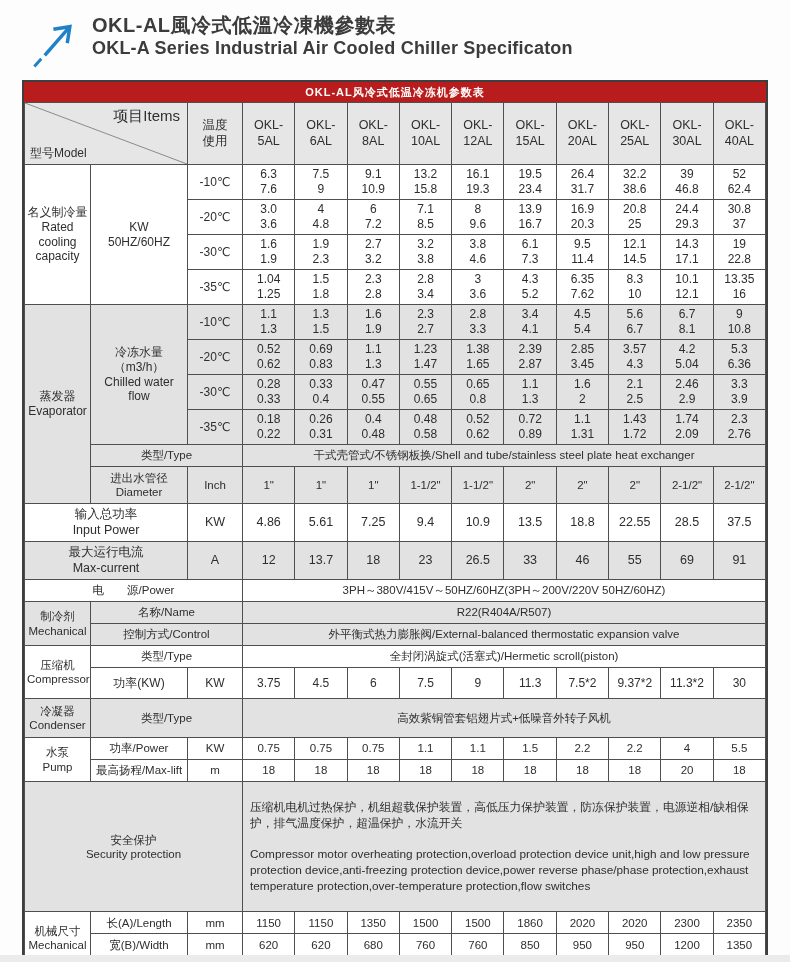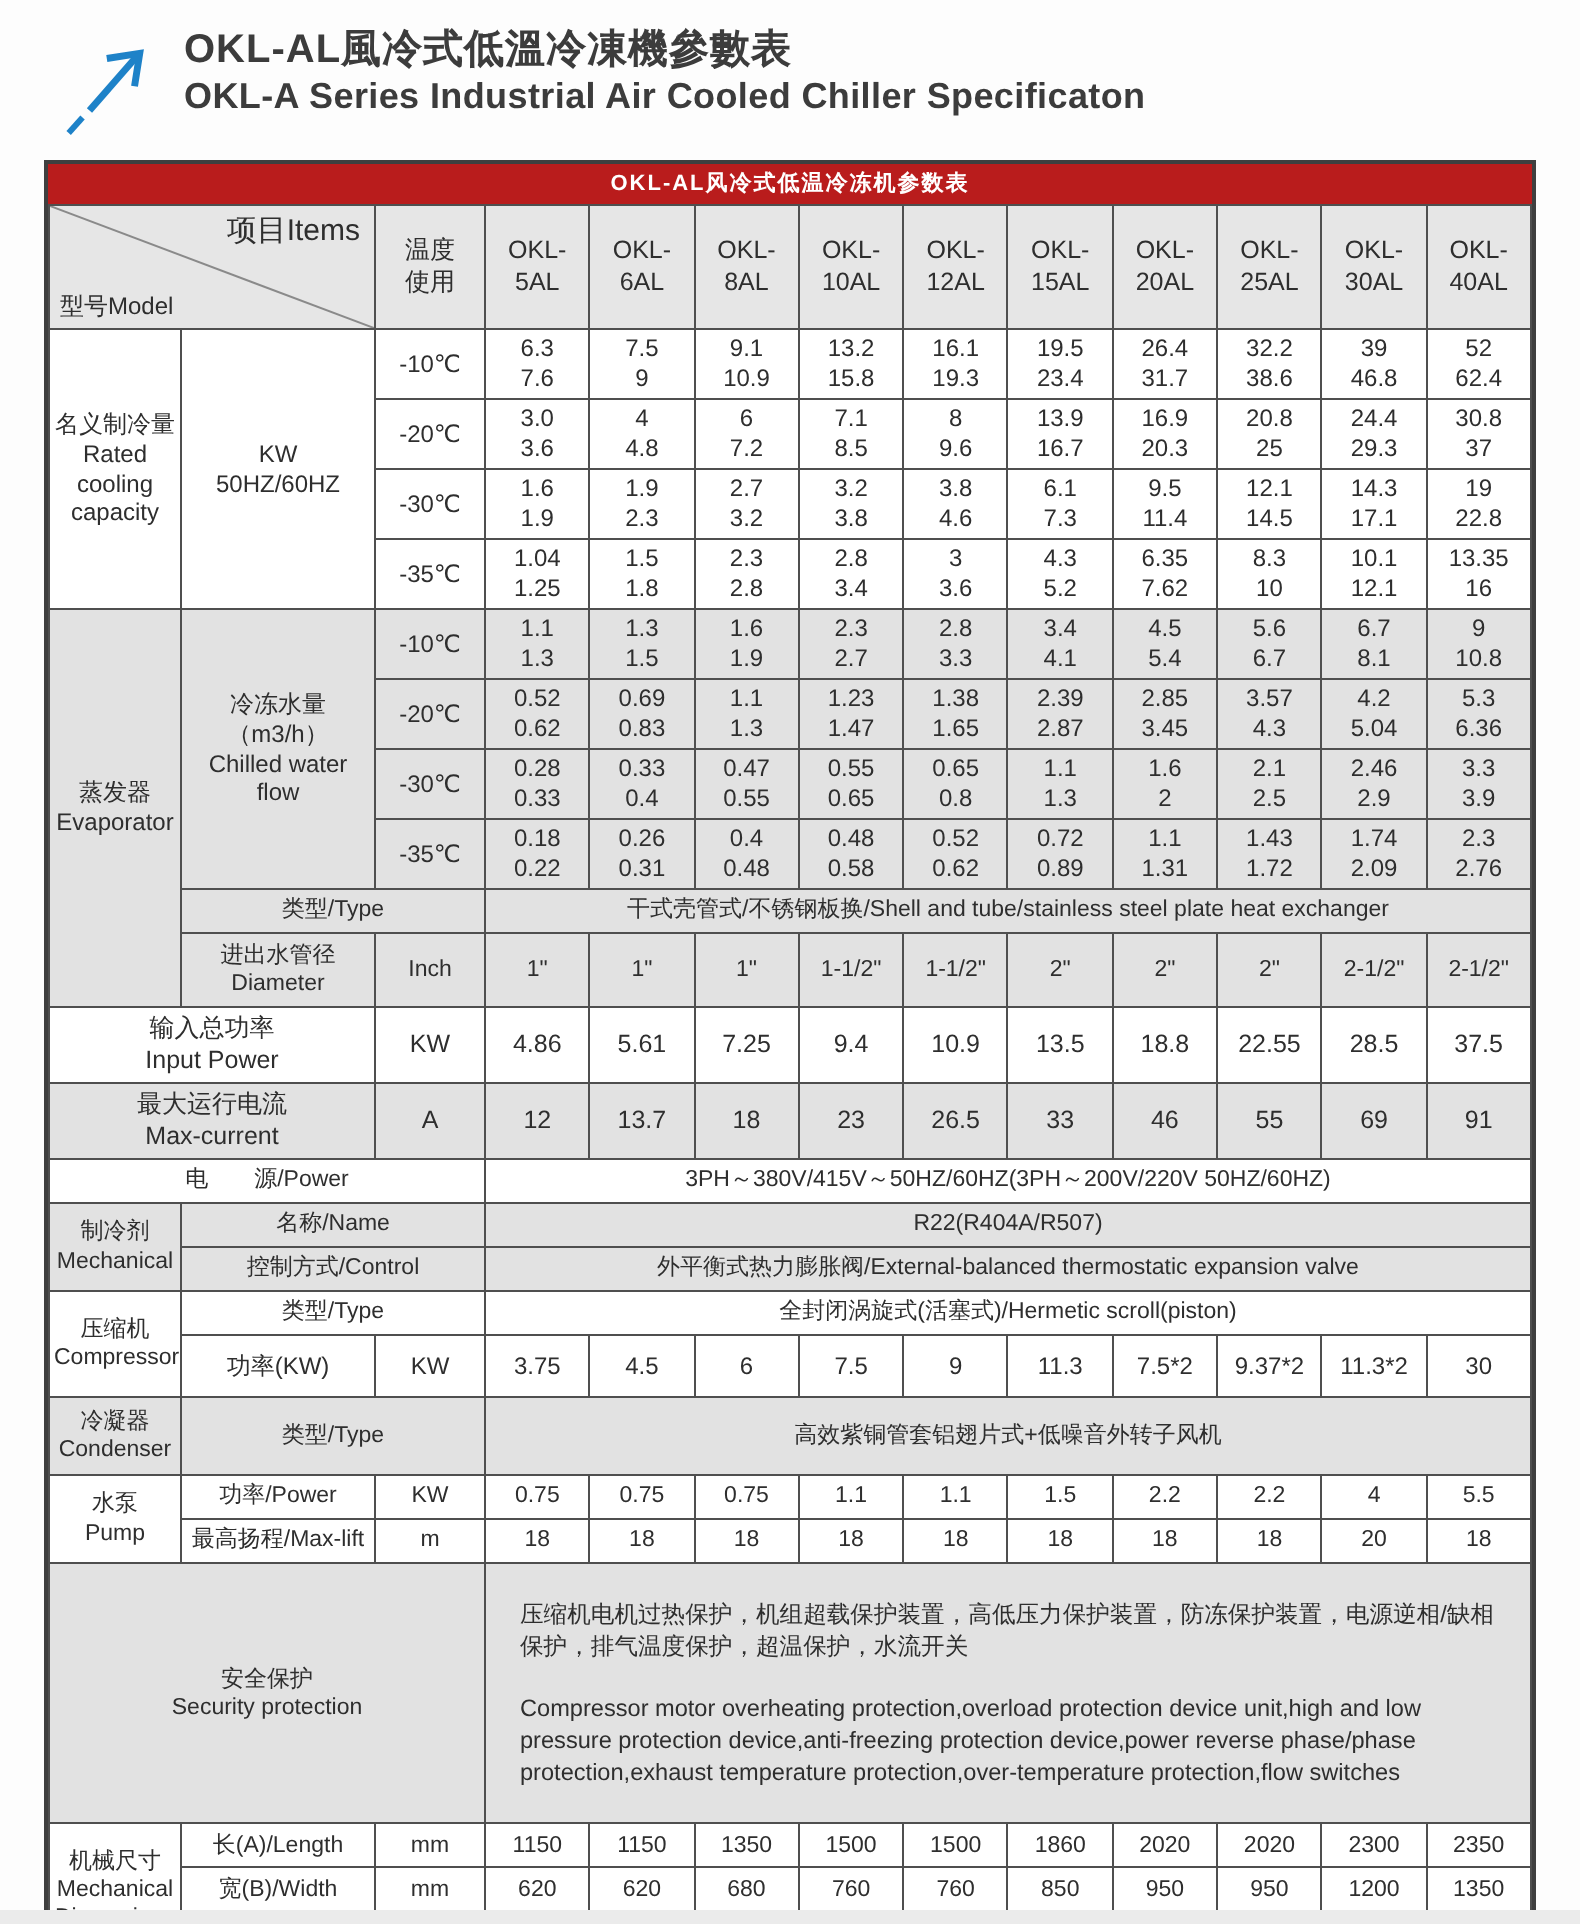--- a/index.html
+++ b/index.html
@@ -27,21 +27,21 @@
   td.lab-gray, th.lab-gray{background:#e2e2e2;}
   td.lab-white{background:#ffffff;}
   tr.models th{background:#e6e6e6;font-size:12.5px;height:33px;}
   tr.h2 td{height:32px;font-size:12px;}
   tr.thin td{height:19px;}
   tr.rdia td{height:34px;}
   tr.rpow td{height:35px;font-size:12.5px;}
   tr.rcomp td{height:28px;font-size:12px;}
   tr.rcond td{height:36px;}
   tr.rsec td{height:88px;}
-  td.left{text-align:left;padding:3px 17px;}
+  td.left{text-align:left;padding:3px 7px;}
   .sec-txt{font-size:11.8px;line-height:1.38;text-align:left;}
   
   th.diag{position:relative;padding:0;}
   th.diag svg{position:absolute;inset:0;width:100%;height:100%;}
   .diag-model{position:absolute;left:5px;bottom:3px;font-size:12px;}
   .diag-items{position:absolute;right:7px;top:4px;font-size:15px;}
   .bottom-strip{position:absolute;left:0;bottom:0;width:100%;height:7px;background:#ebebeb;}
 </style>
 </head>
 <body>

